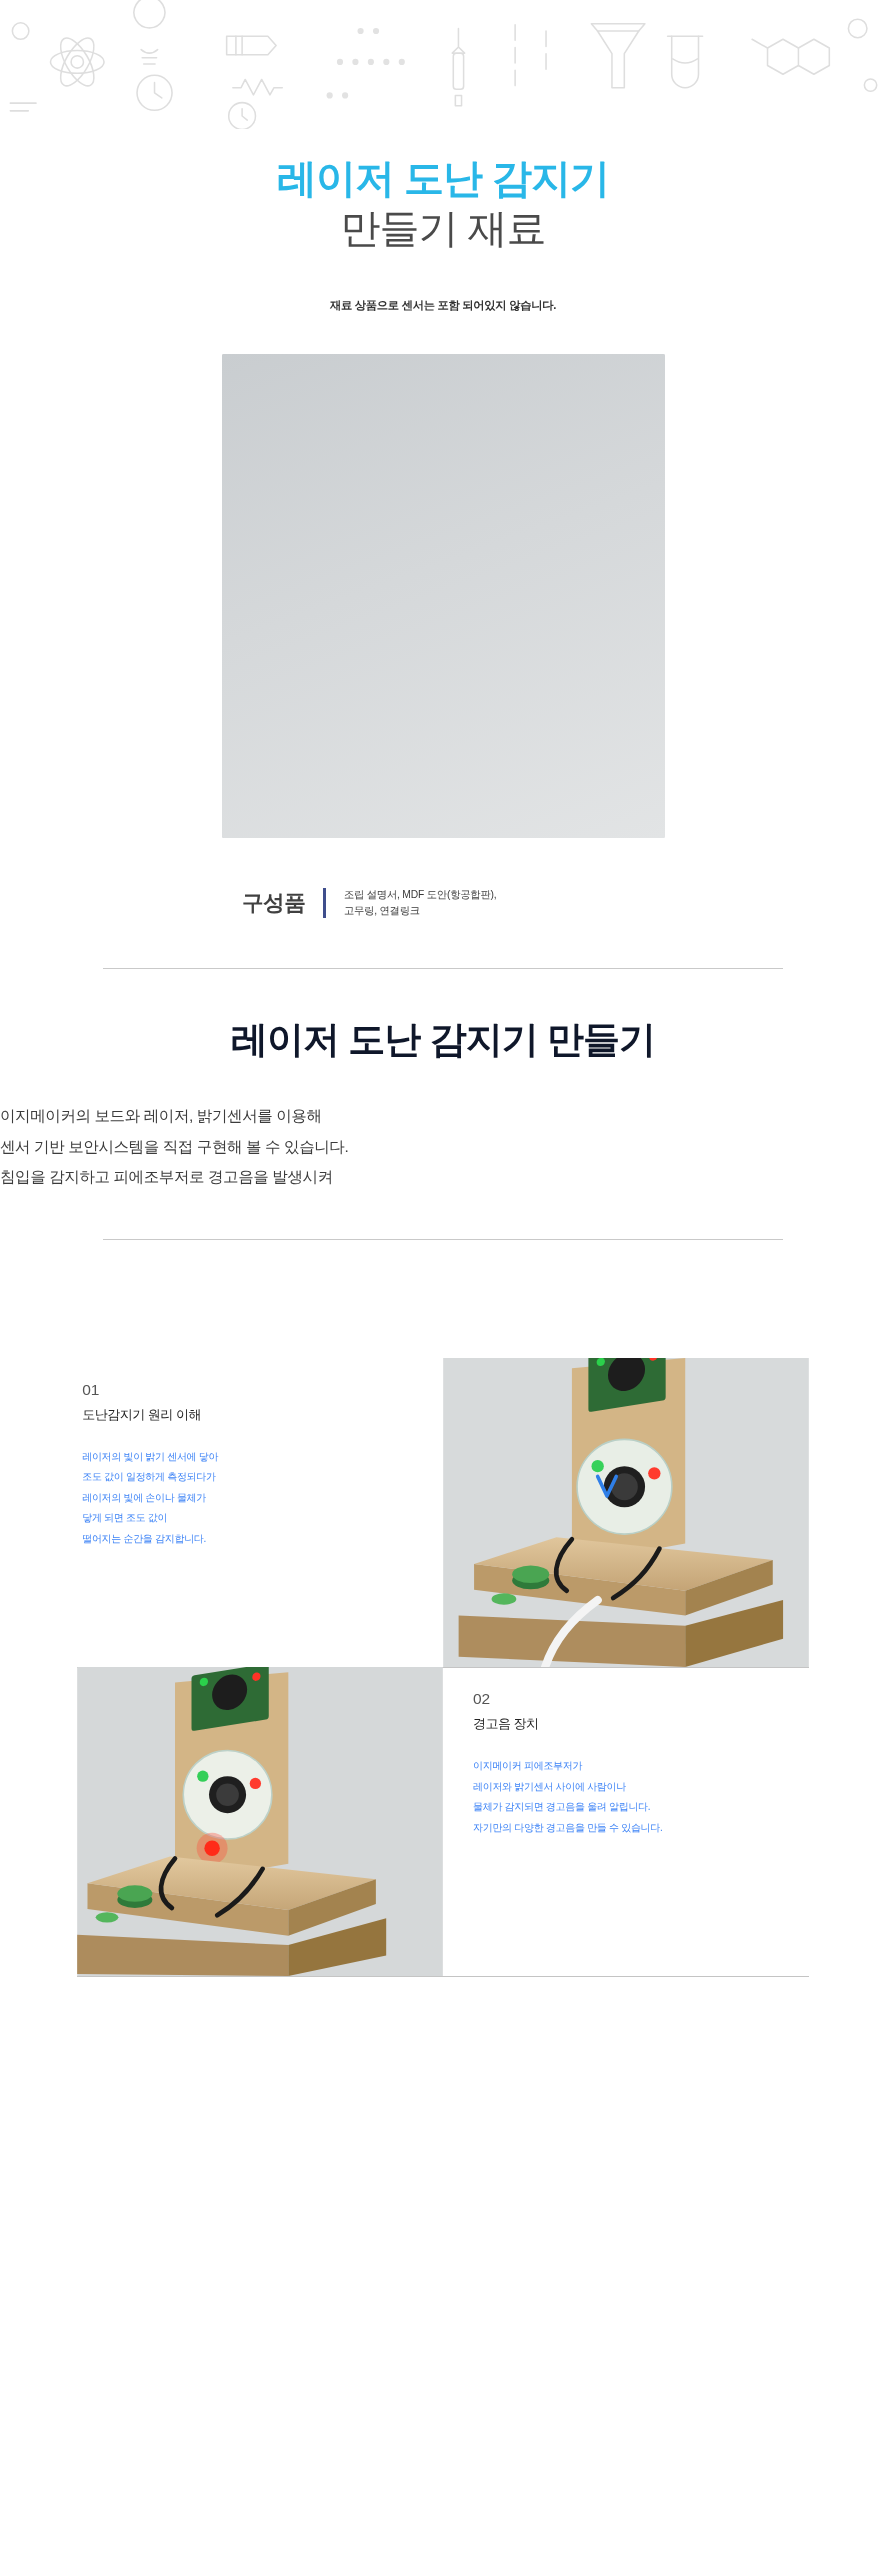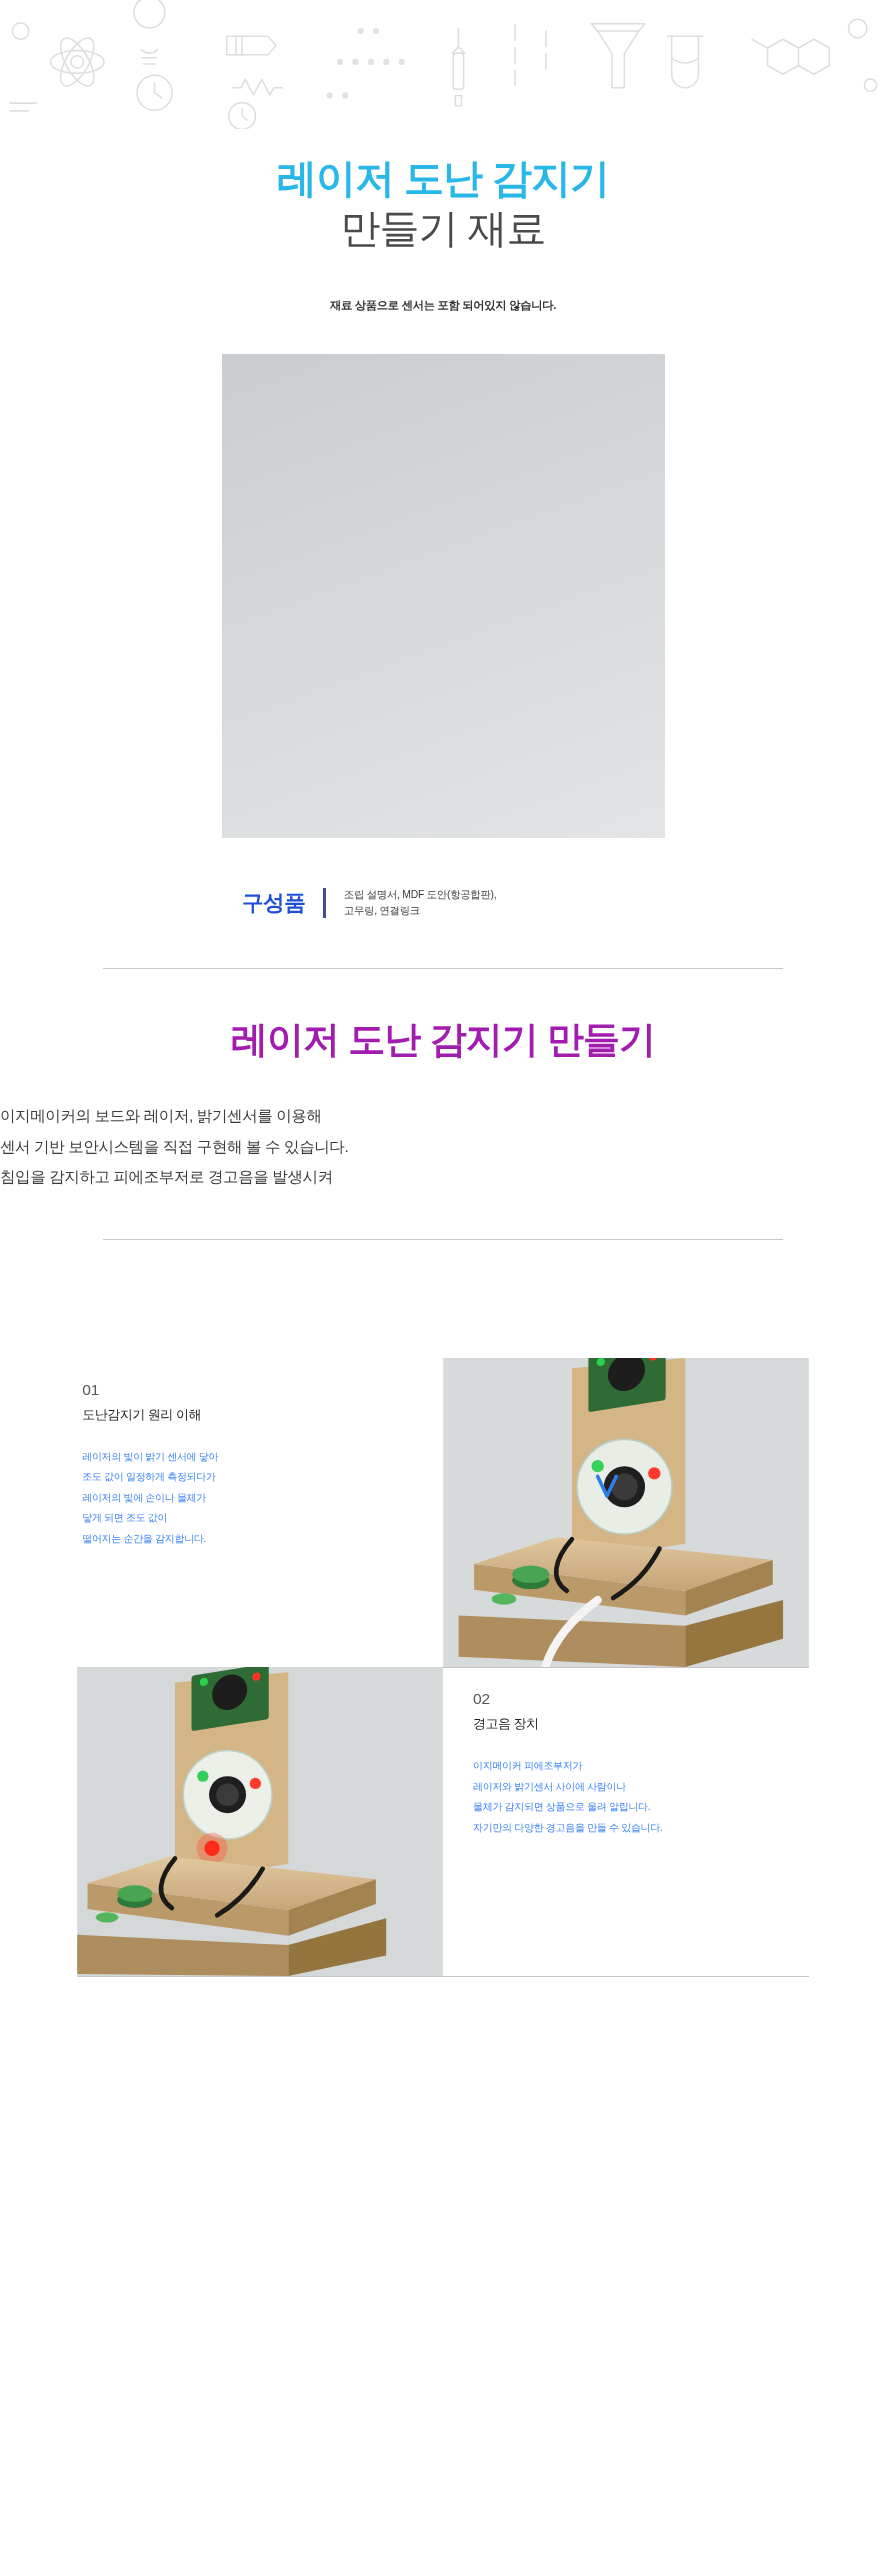--- a/index.html
+++ b/index.html
@@ -76,21 +76,21 @@
     margin: 49px auto 0;
     width: 556px;
     display: flex;
     align-items: center;
     gap: 17.5px;
     padding-left: 77px;
   }
   .components-label {
     font-size: 21.6px;
     font-weight: bold;
-    color: #1d4ed8;
+    color: #404040;
     letter-spacing: -0.5px;
     white-space: nowrap;
   }
   .components-bar {
     width: 3.6px;
     height: 30px;
     background: #3f4e8c;
     flex: 0 0 auto;
   }
   .components-text {
@@ -107,21 +107,21 @@
     background: #c9c9c9;
     margin: 0 auto;
   }
 
   
   .section-head {
     text-align: center;
     margin-top: 47px;
     font-size: 37px;
     font-weight: bold;
-    color: #a21caf;
+    color: #0f172a;
     letter-spacing: -1px;
   }
   .section-body {
     text-align: left;
     margin-top: 36px;
     font-size: 15.5px;
     color: #3c3c3c;
     line-height: 1.95;
     letter-spacing: -0.4px;
   }
@@ -490,21 +490,21 @@
           <path d="M360,392 C338,430 312,458 272,482"></path>
         </g>
       </svg>
     </div>
     <div class="step-text">
       <div class="step-num">02</div>
       <div class="step-title">경고음 장치</div>
       <div class="step-desc">
         <div>이지메이커 피에조부저가</div>
         <div>레이저와 밝기센서 사이에 사람이나</div>
-        <div>물체가 감지되면 상품으로 울려 알립니다.</div>
+        <div>물체가 감지되면 경고음을 울려 알립니다.</div>
         <div>자기만의 다양한 경고음을 만들 수 있습니다.</div>
       </div>
     </div>
   </div>
 
   <div class="step-rule"></div>
 </div>
 
 
 </body></html>

